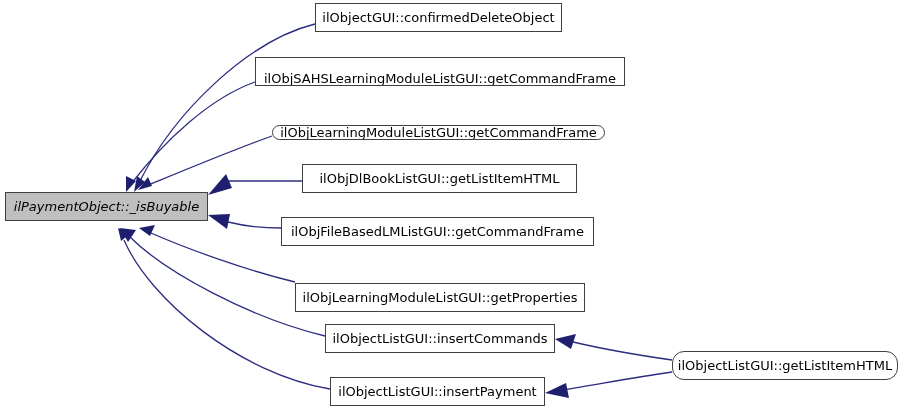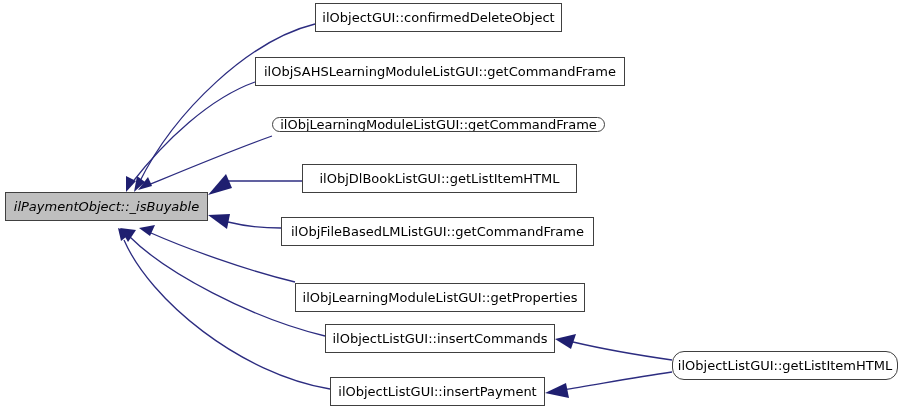--- a/index.html
+++ b/index.html
@@ -100,25 +100,25 @@
   </svg>
 
   <div class="node-box is-root" style="left:5px; top:192px; width:203px; height:29px;font-style:italic;">
     <span class="node-label">ilPaymentObject::_isBuyable</span>
   </div>
 
   <div class="node-box" style="left:315px; top:3px; width:247px; height:29px;">
     <span class="node-label">ilObjectGUI::confirmedDeleteObject</span>
   </div>
 
-  <div class="node-box" style="left:255px; top:57px; width:370px; height:29px;">
+  <div class="node-box" style="left:255px; top:57px; width:370px; height:29px;align-items:flex-end;">
     <span class="node-label">ilObjSAHSLearningModuleListGUI::getCommandFrame</span>
   </div>
 
-  <div class="node-box" style="left:272px; top:117px; width:333px; height:15px;border-radius:10px;">
+  <div class="node-box" style="left:272px; top:125px; width:333px; height:15px;border-radius:10px;">
     <span class="node-label">ilObjLearningModuleListGUI::getCommandFrame</span>
   </div>
 
   <div class="node-box" style="left:302px; top:164px; width:275px; height:29px;">
     <span class="node-label">ilObjDlBookListGUI::getListItemHTML</span>
   </div>
 
   <div class="node-box" style="left:281px; top:217px; width:313px; height:29px;">
     <span class="node-label">ilObjFileBasedLMListGUI::getCommandFrame</span>
   </div>

